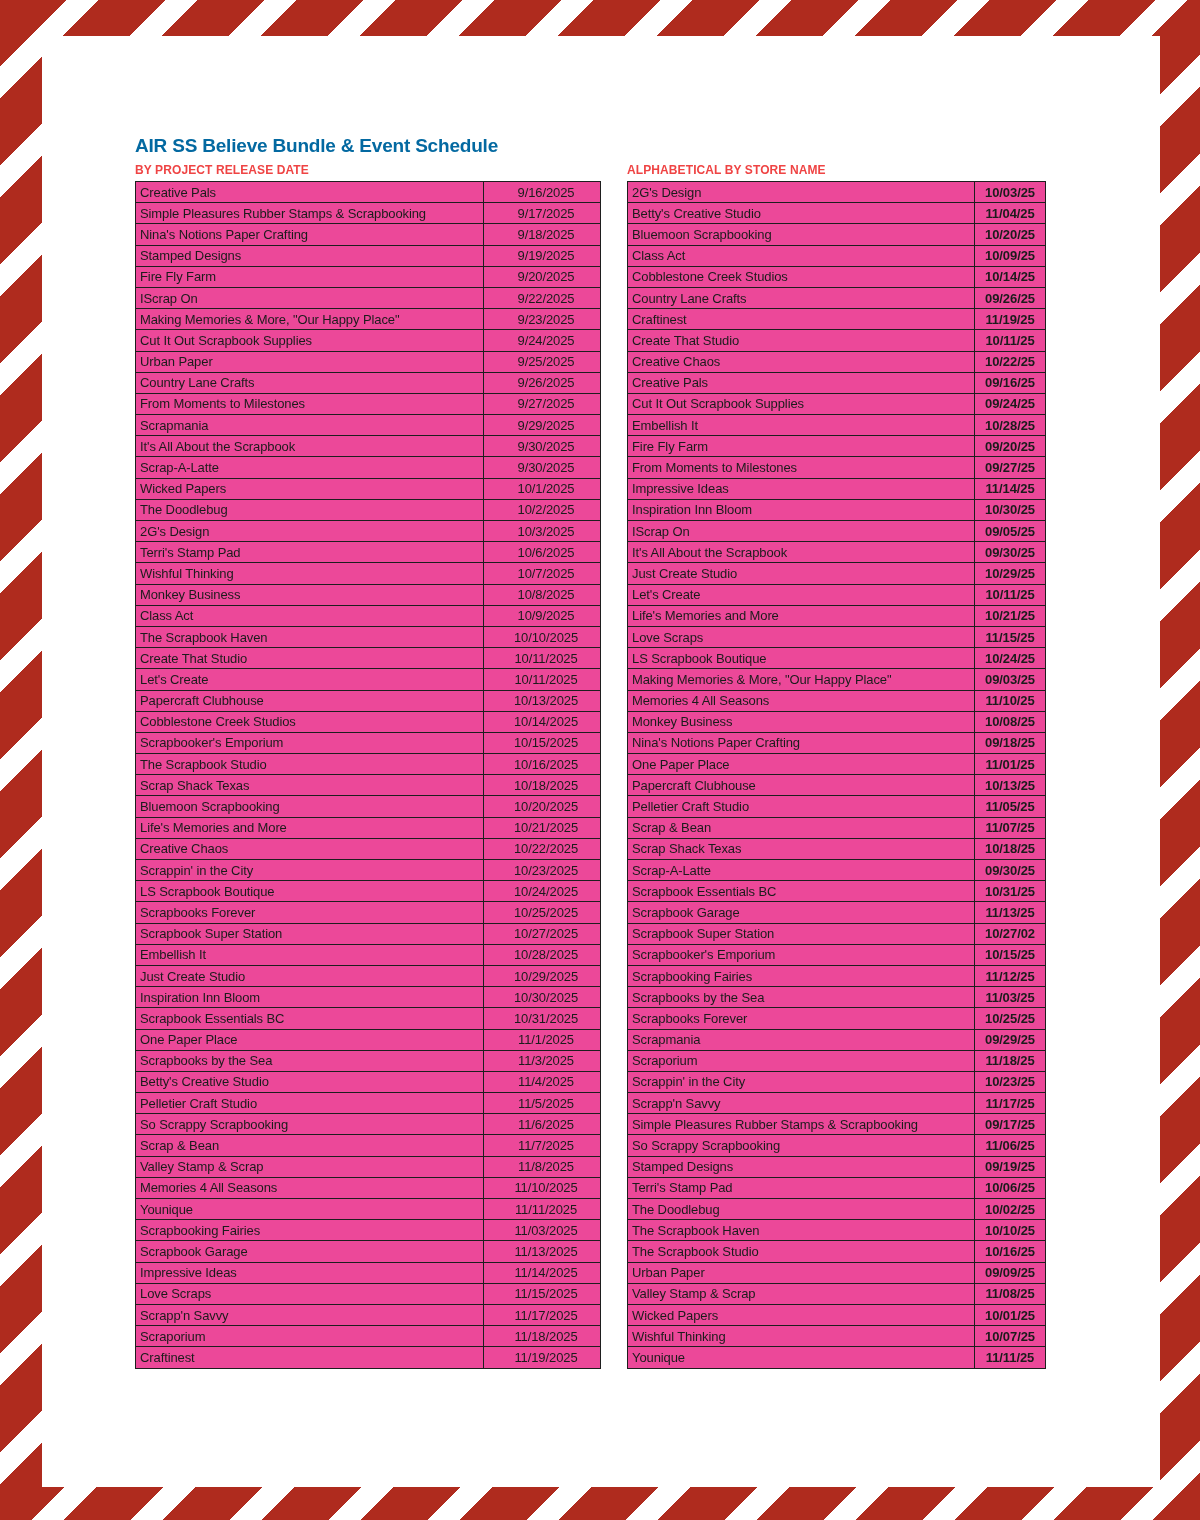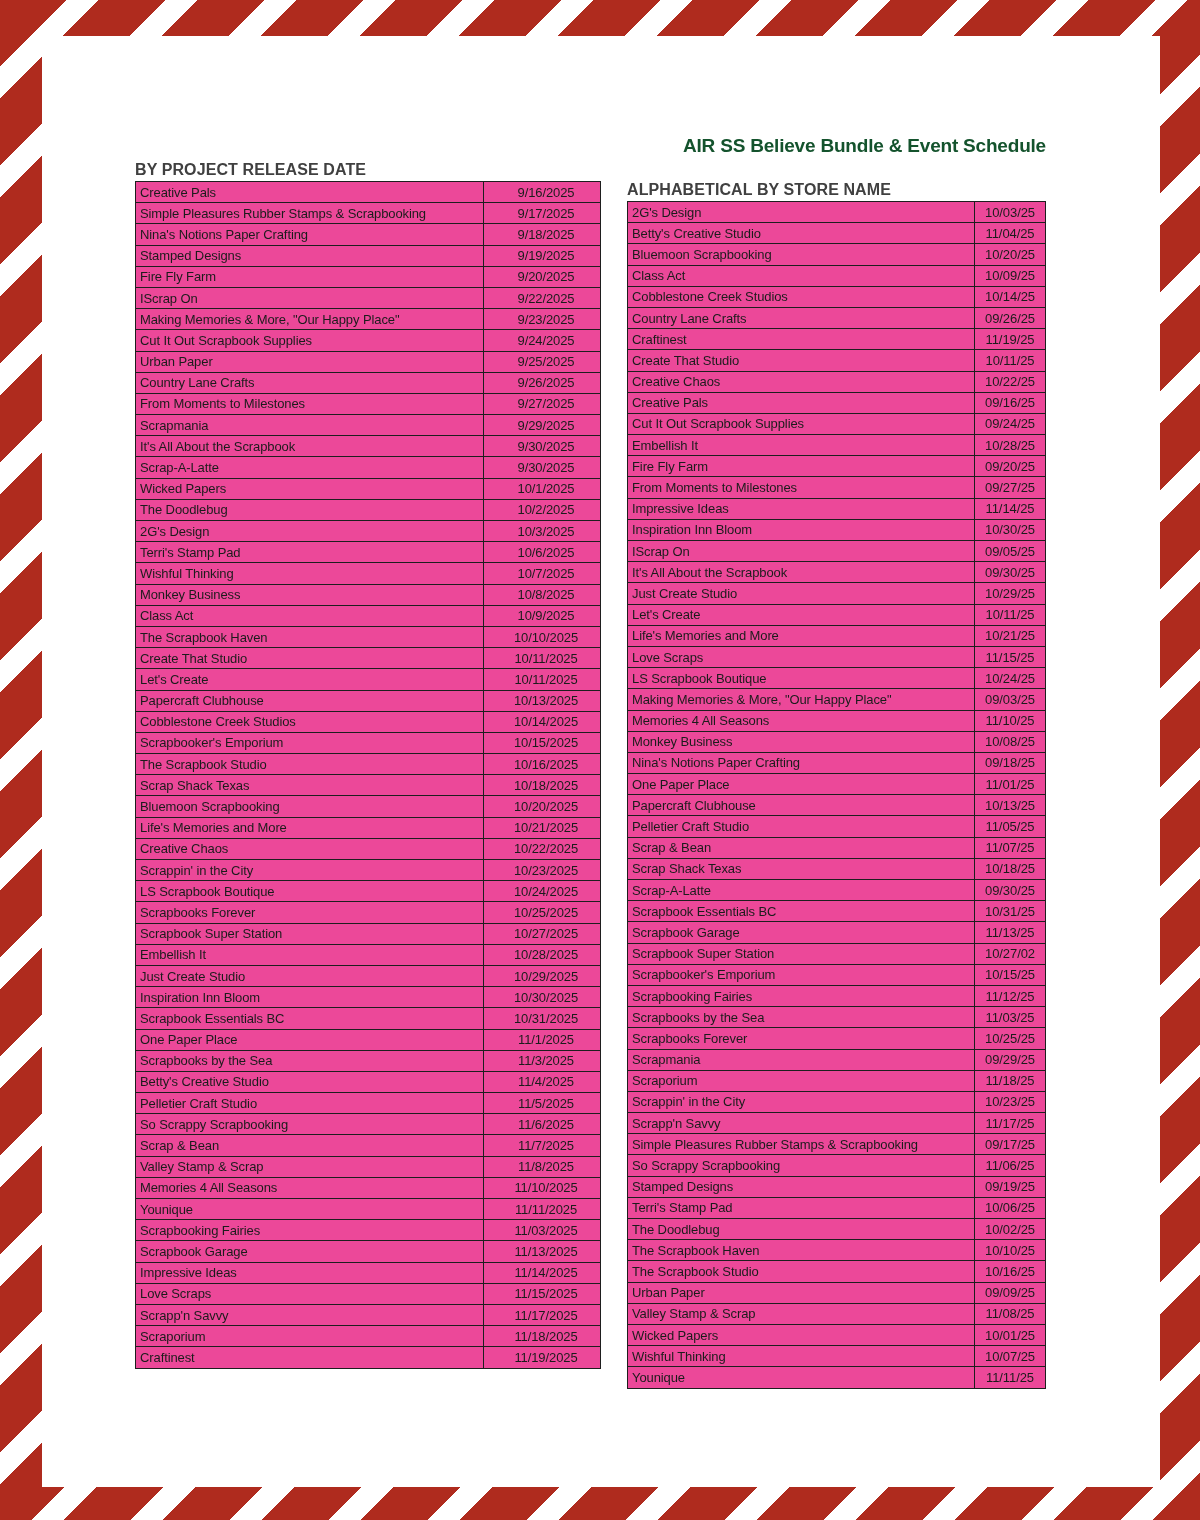--- a/index.html
+++ b/index.html
@@ -11,45 +11,45 @@
   .stripe-frame {
     position:absolute; inset:0;
     background:repeating-linear-gradient(135deg, var(--stripe) 0 47px, #ffffff 47px 70px);
   }
   .sheet {
     position:absolute; top:36px; left:42px; right:40px; bottom:33px;
     background:#ffffff;
   }
   .title {
     position:absolute; top:99px; left:93px; width:911px; margin:0;
-    text-align:right; font-size:19px; font-weight:bold; letter-spacing:-0.2px;
-    color:#14532d; white-space:nowrap;
+    text-align:left; font-size:19px; font-weight:bold; letter-spacing:-0.2px;
+    color:#0369a1; white-space:nowrap;
   }
   .col { position:absolute; top:127px; }
   .col-left  { left:93px;  width:466px; }
-  .col-right { left:585px; width:419px;margin-top:20px; }
+  .col-right { left:585px; width:419px; }
   .col-heading {
-    font-size:16px; font-weight:bold; letter-spacing:0.1px;
-    height:18px; line-height:14px; color:#404040; white-space:nowrap;
+    font-size:12px; font-weight:bold; letter-spacing:0.1px;
+    height:18px; line-height:14px; color:#ef4444; white-space:nowrap;
   }
   .sched-table {
     border:1px solid var(--grid); border-bottom:none; background:#ec4899;
   }
   .row {
     display:flex; box-sizing:border-box; height:21.19px;
     border-bottom:1px solid var(--grid);
   }
   .cell {
     display:flex; align-items:center; box-sizing:border-box;
     font-size:13px; letter-spacing:-0.1px; white-space:nowrap; overflow:hidden;
   }
   .cell.name { flex:1 1 auto; padding:0 4px; }
   .cell.date { justify-content:center; border-left:1px solid var(--grid); flex:0 0 auto; }
   .col-left  .cell.date { width:117px;padding-left:8px; }
-  .col-right .cell.date { width:71px; }
+  .col-right .cell.date { width:71px;font-weight:bold; }
 </style>
 </head>
 <body>
 
 <div class="stripe-frame"></div>
 
 <div class="sheet">
   <h1 class="title">AIR SS Believe Bundle &amp; Event Schedule</h1>
 
   <div class="col col-left">

